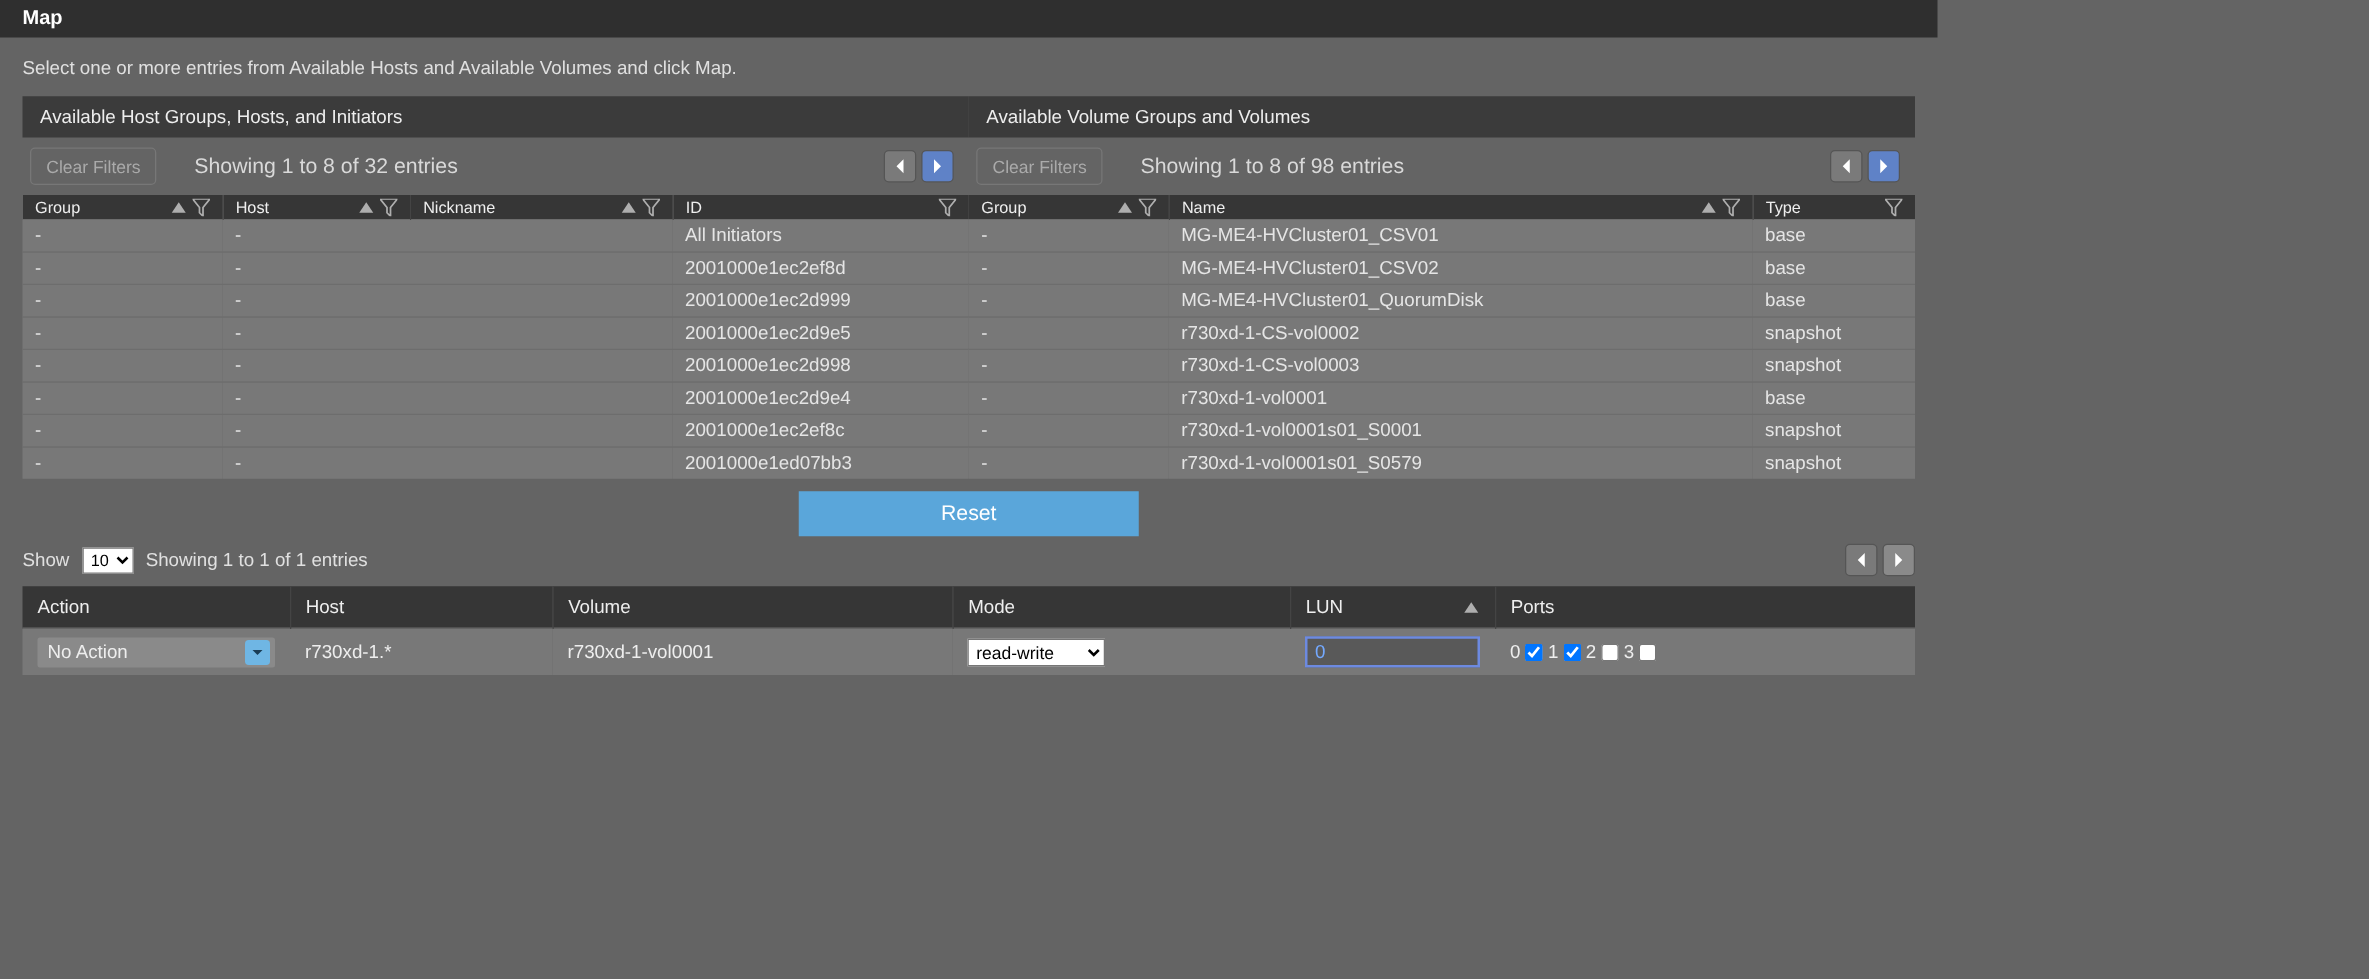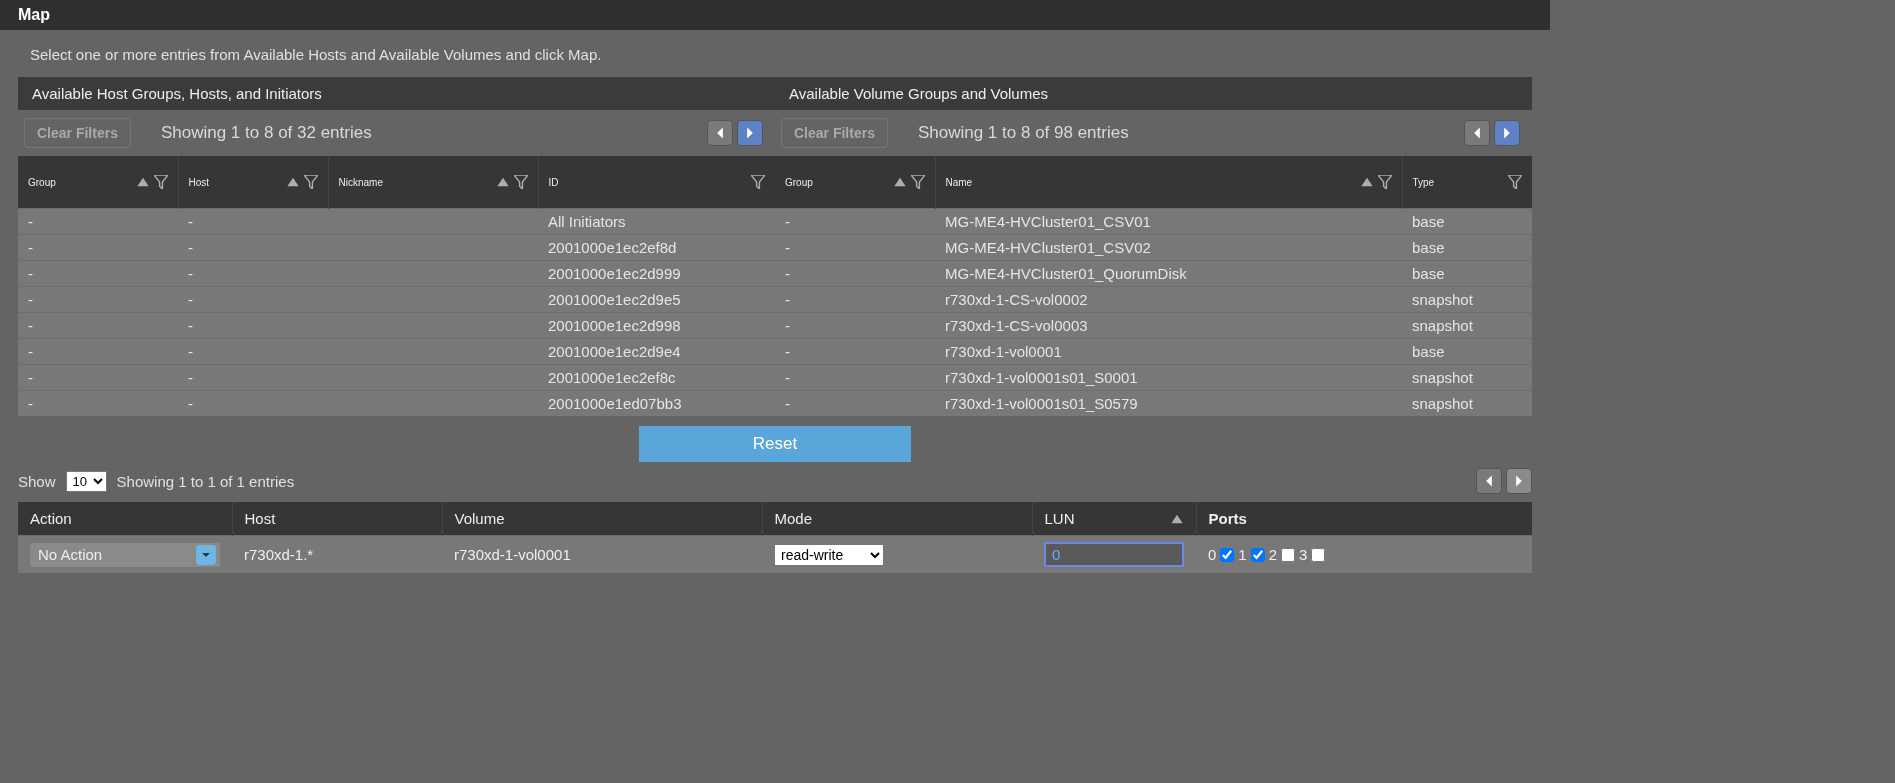--- a/index.html
+++ b/index.html
@@ -18,21 +18,20 @@
     background: #2f2f2f;
     color: #fff;
     font-weight: bold;
     font-size: 16px;
     padding: 6px 18px;
   }
   .instruction {
     padding: 16px 18px 14px 18px;
     color: #e0e0e0;
     font-size: 15px;
-    margin-left: 12px;
   }
   .panes {
     display: flex;
     padding: 0 18px;
   }
   .pane {
     flex: 1;
     min-width: 0;
   }
   .pane-header {
@@ -48,21 +47,20 @@
     gap: 30px;
   }
   .clear-btn {
     background: transparent;
     border: 1px solid #777;
     border-radius: 4px;
     color: #aaa;
     padding: 6px 12px;
     font-size: 14px;
     cursor: default;
-    font-weight: bold;
   }
   .showing {
     color: #d9d9d9;
     font-size: 17px;
     flex: 1;
   }
   .pager {
     display: flex;
     gap: 4px;
   }
@@ -81,23 +79,23 @@
   .arrow svg { width: 14px; height: 14px; }
 
   table.data {
     width: 100%;
     border-collapse: collapse;
   }
   table.data thead th {
     background: #363636;
     color: #eee;
     font-weight: normal;
-    font-size: 10px;
+    font-size: 13px;
     text-align: left;
-    padding: 19px 10px;
+    padding: 2px 10px;
     border-right: 1px solid #444;
     position: relative;
   }
   table.data thead th:last-child { border-right: none; }
   .th-inner {
     display: flex;
     align-items: center;
     justify-content: space-between;
   }
   .th-text { flex: 1; }
@@ -152,21 +150,21 @@
   }
   table.map thead th {
     background: #363636;
     color: #eee;
     text-align: left;
     font-weight: normal;
     font-size: 15px;
     padding: 8px 12px;
     border-right: 1px solid #444;
   }
-  table.map thead th:last-child { border-right: none; font-weight: bold; }
+  table.map thead th:last-child { border-right: none; }
   table.map tbody td {
     padding: 6px 12px;
     color: #eee;
     font-size: 15px;
     border-top: 1px solid #6d6d6d;
     vertical-align: middle;
     margin-left: 19px;
   }
   table.map tbody tr { background: #787878; }
 

